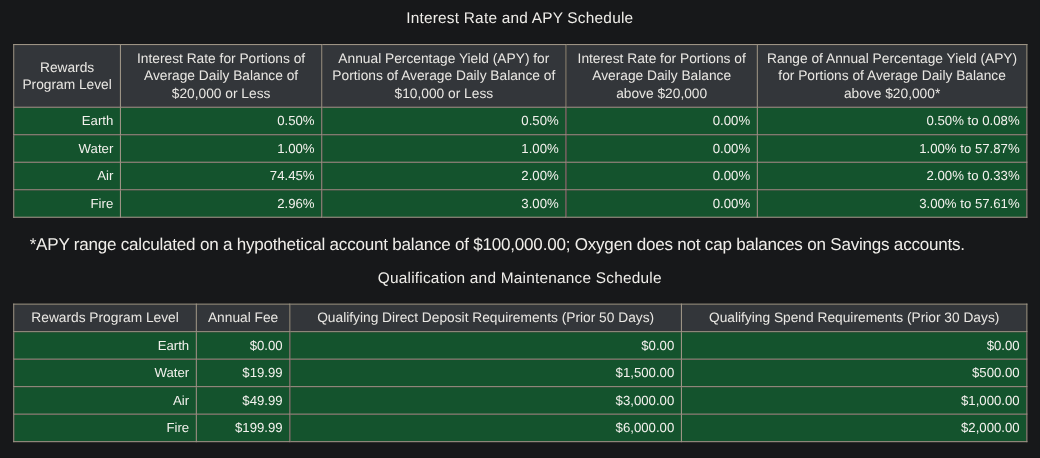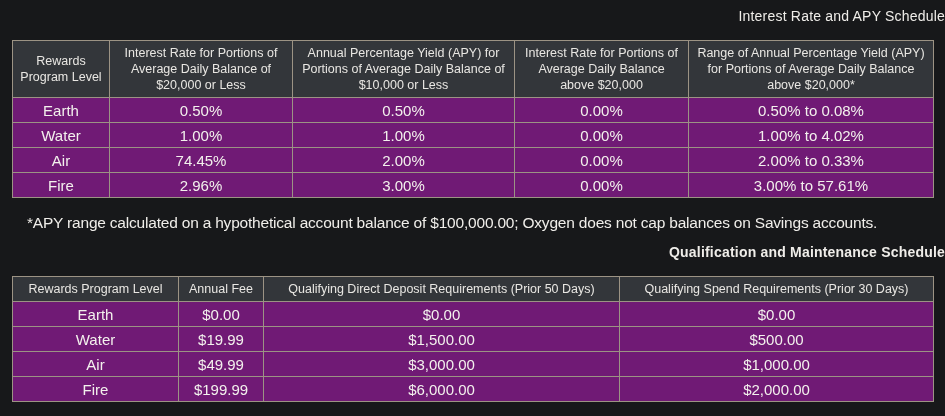--- a/index.html
+++ b/index.html
@@ -7,29 +7,29 @@
     margin: 0;
     padding: 0;
     width: 945px;
     height: 416px;
     background: #17181a;
     color: #f1efeb;
     font-family: "Liberation Sans", "DejaVu Sans", sans-serif;
     overflow: hidden;
   }
   .schedule-title {
-    text-align: right;
+    text-align: center;
     font-size: 14px;
     font-weight: 400;
     color: #efede9;
     margin: 0 0 5px 0;
     letter-spacing: 0.2px;
   }
   .title-first { padding-top: 8px; }
-  .title-second { margin-top: 0; font-weight: bold; }
+  .title-second { margin-top: 0; }
   table {
     border-collapse: collapse;
     table-layout: fixed;
     width: 921px;
     margin: 16px 12px;
   }
   th, td {
     border: 1px solid #9c9384;
     text-align: center;
     vertical-align: middle;
@@ -37,25 +37,26 @@
   }
   th {
     background: #33363a;
     font-weight: 400;
     font-size: 12.5px;
     line-height: 1.28;
     padding: 4px 6px;
     color: #e9e7e3;
   }
   td {
-    font-size: 15px;
+    font-size: 12px;
     height: 25px;
     padding: 1px 6px;
-    background: #701a75;
+    background: #14532d;
     color: #f3f1ed;
+    text-align: right;
   }
   .footnote {
     font-size: 15.5px;
     font-weight: 500;
     letter-spacing: -0.2px;
     margin: 14px 10px 12px 27px;
     color: #f0eeea;
     white-space: nowrap;
   }
 </style>
@@ -87,21 +88,21 @@
       <td>0.50%</td>
       <td>0.50%</td>
       <td>0.00%</td>
       <td>0.50% to 0.08%</td>
     </tr>
     <tr>
       <td>Water</td>
       <td>1.00%</td>
       <td>1.00%</td>
       <td>0.00%</td>
-      <td>1.00% to 4.02%</td>
+      <td>1.00% to 57.87%</td>
     </tr>
     <tr>
       <td>Air</td>
       <td>74.45%</td>
       <td>2.00%</td>
       <td>0.00%</td>
       <td>2.00% to 0.33%</td>
     </tr>
     <tr>
       <td>Fire</td>

